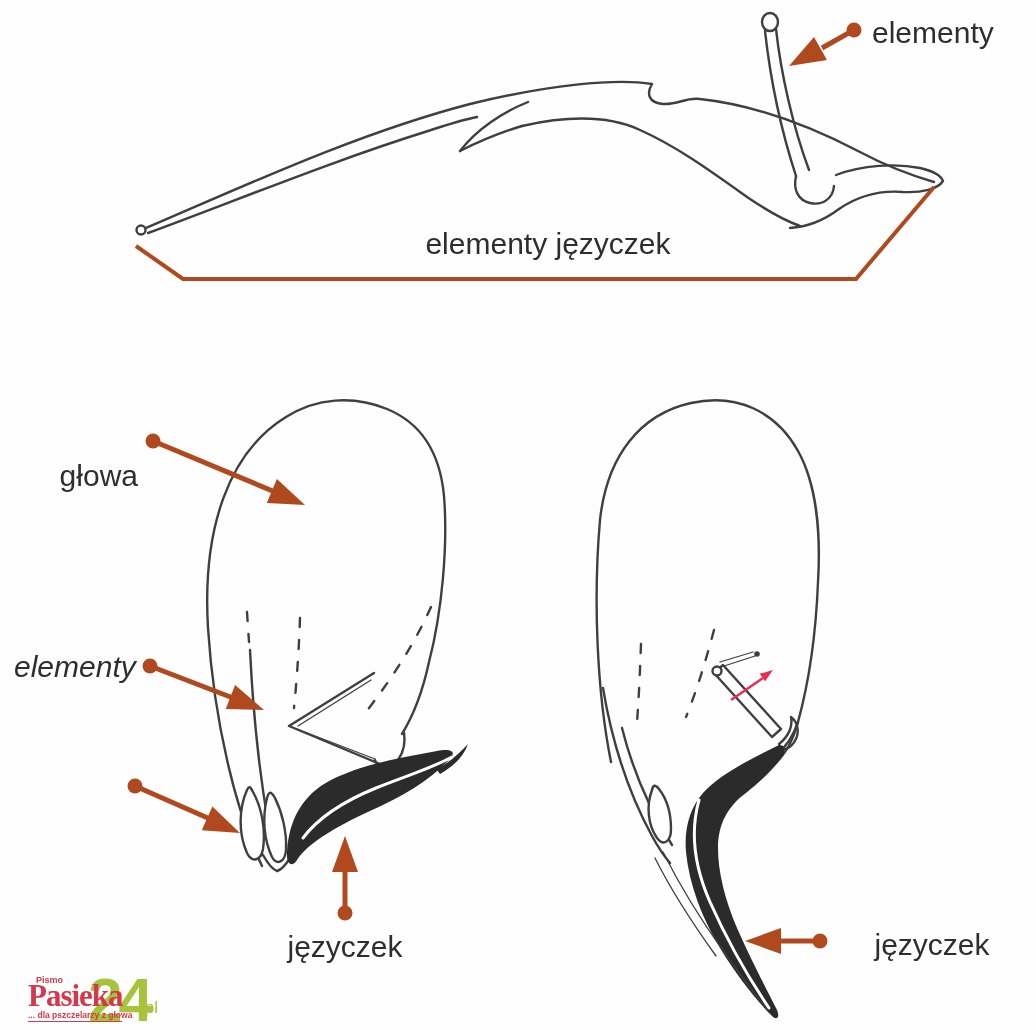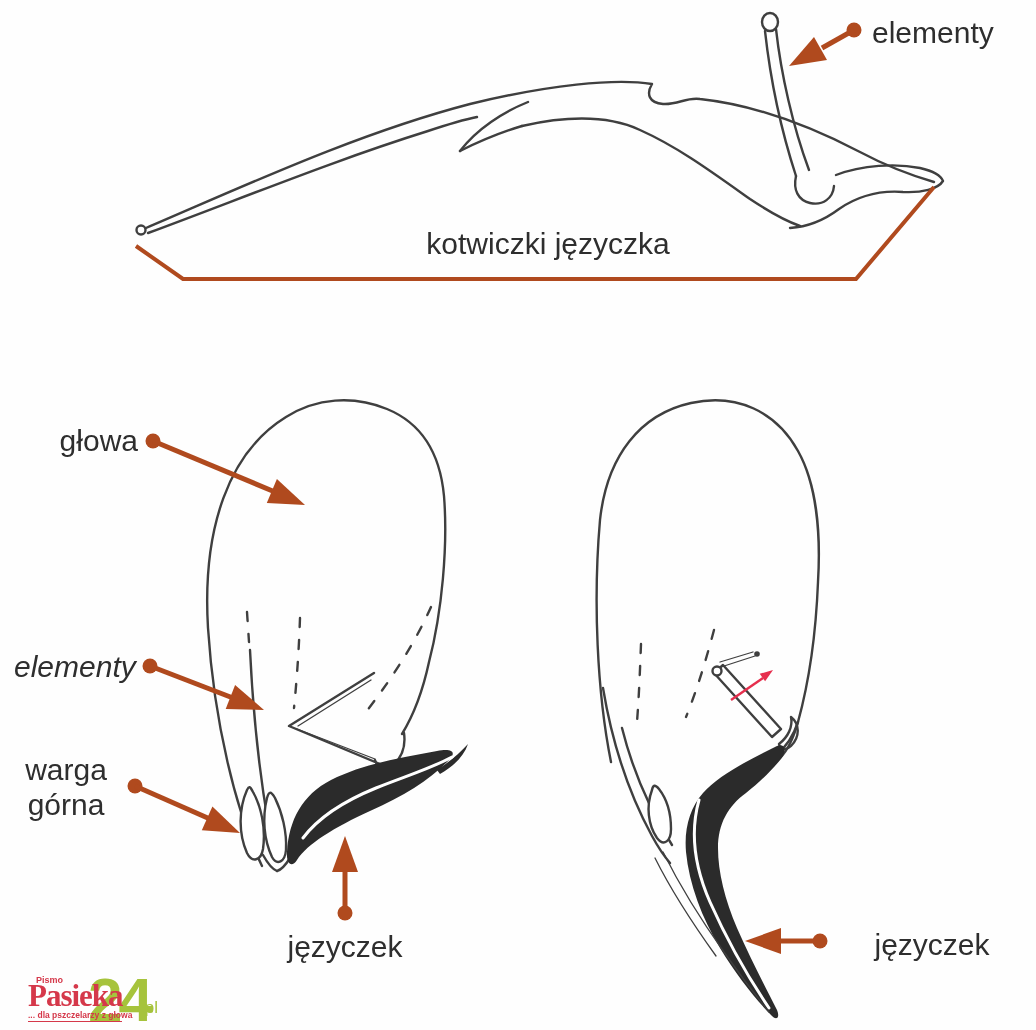--- a/index.html
+++ b/index.html
@@ -12,21 +12,21 @@
   .whitefill{fill:#fff;}
   .darkfill{fill:var(--tongue);stroke:none;}
   .groove{stroke:#fff;fill:none;stroke-width:3;stroke-linecap:round;}
   .accent-line{stroke:var(--accent);stroke-width:5;fill:none;stroke-linecap:butt;}
   .accent-fill{fill:var(--accent);stroke:none;}
   .bracket{stroke:var(--accent);stroke-width:4;fill:none;stroke-linejoin:miter;}
   .pink-line{stroke:var(--pink);stroke-width:2.4;fill:none;}
   .pink-fill{fill:var(--pink);stroke:none;}
   .label{position:absolute;color:var(--text);font-size:30px;line-height:36px;}
   .center{text-align:center;}
-  .right{text-align:right;}
+  .right{text-align:right;margin-top:35px;}
   .italic{font-style:italic;}
   
   .logo{position:absolute;left:16px;top:974px;width:180px;height:56px;}
   .logo-pismo{position:absolute;left:20px;top:1px;font-size:9px;font-weight:bold;color:var(--logo-red);}
   .logo-name{position:absolute;left:12px;top:4px;font-family:"Liberation Serif",serif;font-weight:bold;
              font-size:31px;letter-spacing:-1px;color:var(--logo-red);z-index:2;}
   .logo-24{position:absolute;left:72px;top:-10px;font-weight:bold;font-size:62px;letter-spacing:-4px;
            color:var(--logo-green);z-index:1;}
   .logo-tld{position:absolute;left:124px;top:24px;font-size:17px;font-weight:normal;color:var(--logo-green);z-index:3;}
   .logo-tagline{position:absolute;left:12px;top:36px;font-size:8.5px;font-weight:bold;
@@ -127,30 +127,26 @@
     </g>
     <g>
       <circle class="accent-fill" cx="820" cy="941" r="7.5"></circle>
       <path class="accent-line" d="M 820 941 L 779 941"></path>
       <polygon class="accent-fill" points="745,941 781,928 781,954"></polygon>
     </g>
   </svg>
 
   <div class="label" style="left:872px;top:15px;">elementy</div>
 
-  <div class="label center" style="left:398px;top:226px;width:300px;">kotwiczki języczka</div>
+  <div class="label center" style="left:398px;top:226px;width:300px;">elementy języczek</div>
 
   <div class="label right" style="left:20px;top:423px;width:118px;">głowa</div>
 
   <div class="label italic" style="left:14px;top:649px;">elementy</div>
 
-  <div class="label center" style="left:10px;top:752px;width:112px;line-height:35px;">
-    <div>warga</div>
-    <div>górna</div>
-  </div>
 
   <div class="label center" style="left:245px;top:930px;width:200px;line-height:34px;">
     <div>języczek</div>
   </div>
 
   <div class="label center" style="left:832px;top:926px;width:200px;line-height:38px;">
     <div>języczek</div>
   </div>
 
   <div class="logo">

